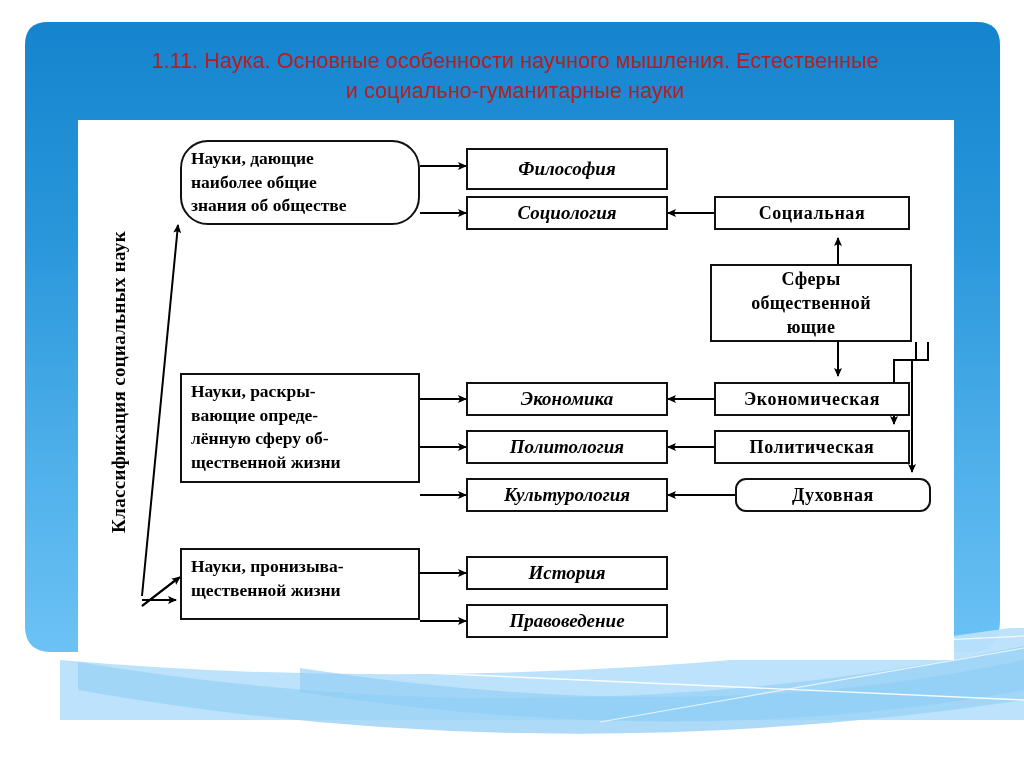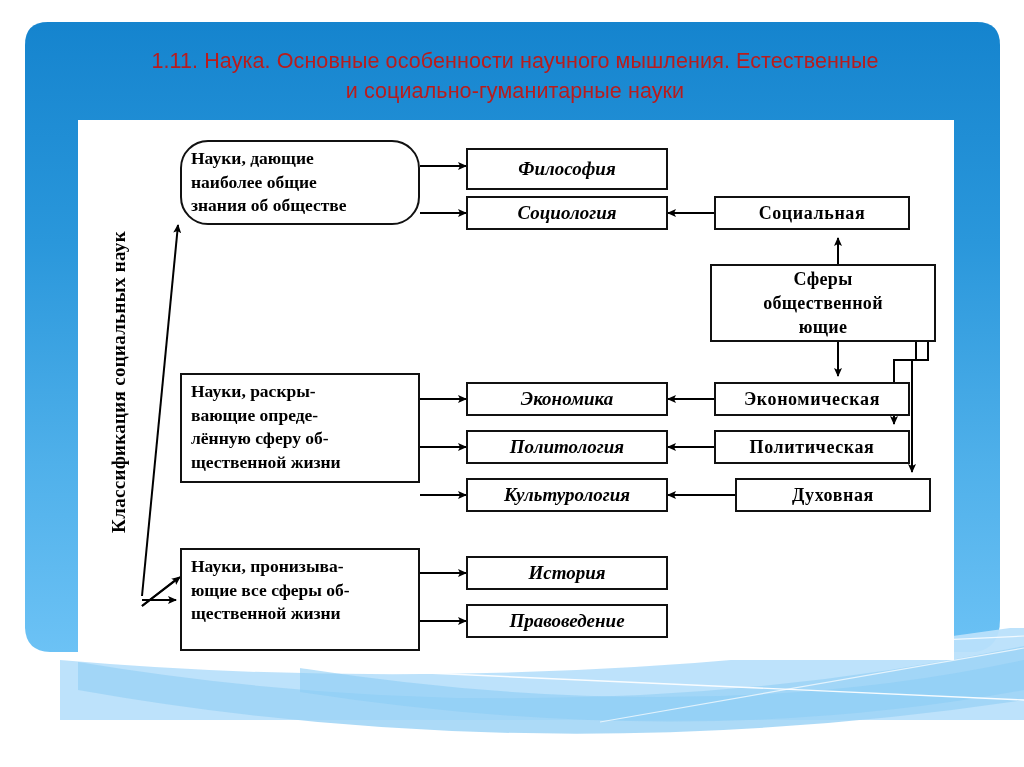--- a/index.html
+++ b/index.html
@@ -225,21 +225,21 @@
       <div class="node disc" style="left:388px;top:28px;width:202px;height:42px;">
         <span class="txt">Философия</span>
       </div>
       <div class="node disc" style="left:388px;top:76px;width:202px;height:34px;">
         <span class="txt">Социология</span>
       </div>
       <div class="node sphere" style="left:636px;top:76px;width:196px;height:34px;">
         <span class="txt">Социальная</span>
       </div>
 
-      <div class="node sphere-hub" style="left:632px;top:144px;width:226px;height:78px;">
+      <div class="node sphere-hub" style="left:632px;top:144px;width:202px;height:78px;">
         <span class="txt">
           <span class="ln">Сферы</span>
           <span class="ln">общественной</span>
           <span class="ln">ющие</span>
         </span>
       </div>
 
       <div class="node desc" style="left:102px;top:253px;width:240px;height:110px;">
         <span class="txt">
           <span class="ln">Науки, раскры-</span>
@@ -258,28 +258,27 @@
       <div class="node disc" style="left:388px;top:358px;width:202px;height:34px;">
         <span class="txt">Культурология</span>
       </div>
 
       <div class="node sphere" style="left:636px;top:262px;width:196px;height:34px;">
         <span class="txt">Экономическая</span>
       </div>
       <div class="node sphere" style="left:636px;top:310px;width:196px;height:34px;">
         <span class="txt">Политическая</span>
       </div>
-      <div class="node sphere" style="left:657px;top:358px;width:196px;height:34px;">
+      <div class="node sphere" style="left:657px;top:358px;width:196px;height:34px;border-radius:11px;">
         <span class="txt">Духовная</span>
       </div>
 
-      <div class="node desc" style="left:102px;top:428px;width:240px;height:103px;">
+      <div class="node desc" style="left:102px;top:428px;width:240px;height:72px;">
         <span class="txt">
           <span class="ln">Науки, пронизыва-</span>
-          <span class="ln">ющие все сферы об-</span>
           <span class="ln">щественной жизни</span>
         </span>
       </div>
 
       <div class="node disc" style="left:388px;top:436px;width:202px;height:34px;">
         <span class="txt">История</span>
       </div>
       <div class="node disc" style="left:388px;top:484px;width:202px;height:34px;">
         <span class="txt">Правоведение</span>
       </div>

